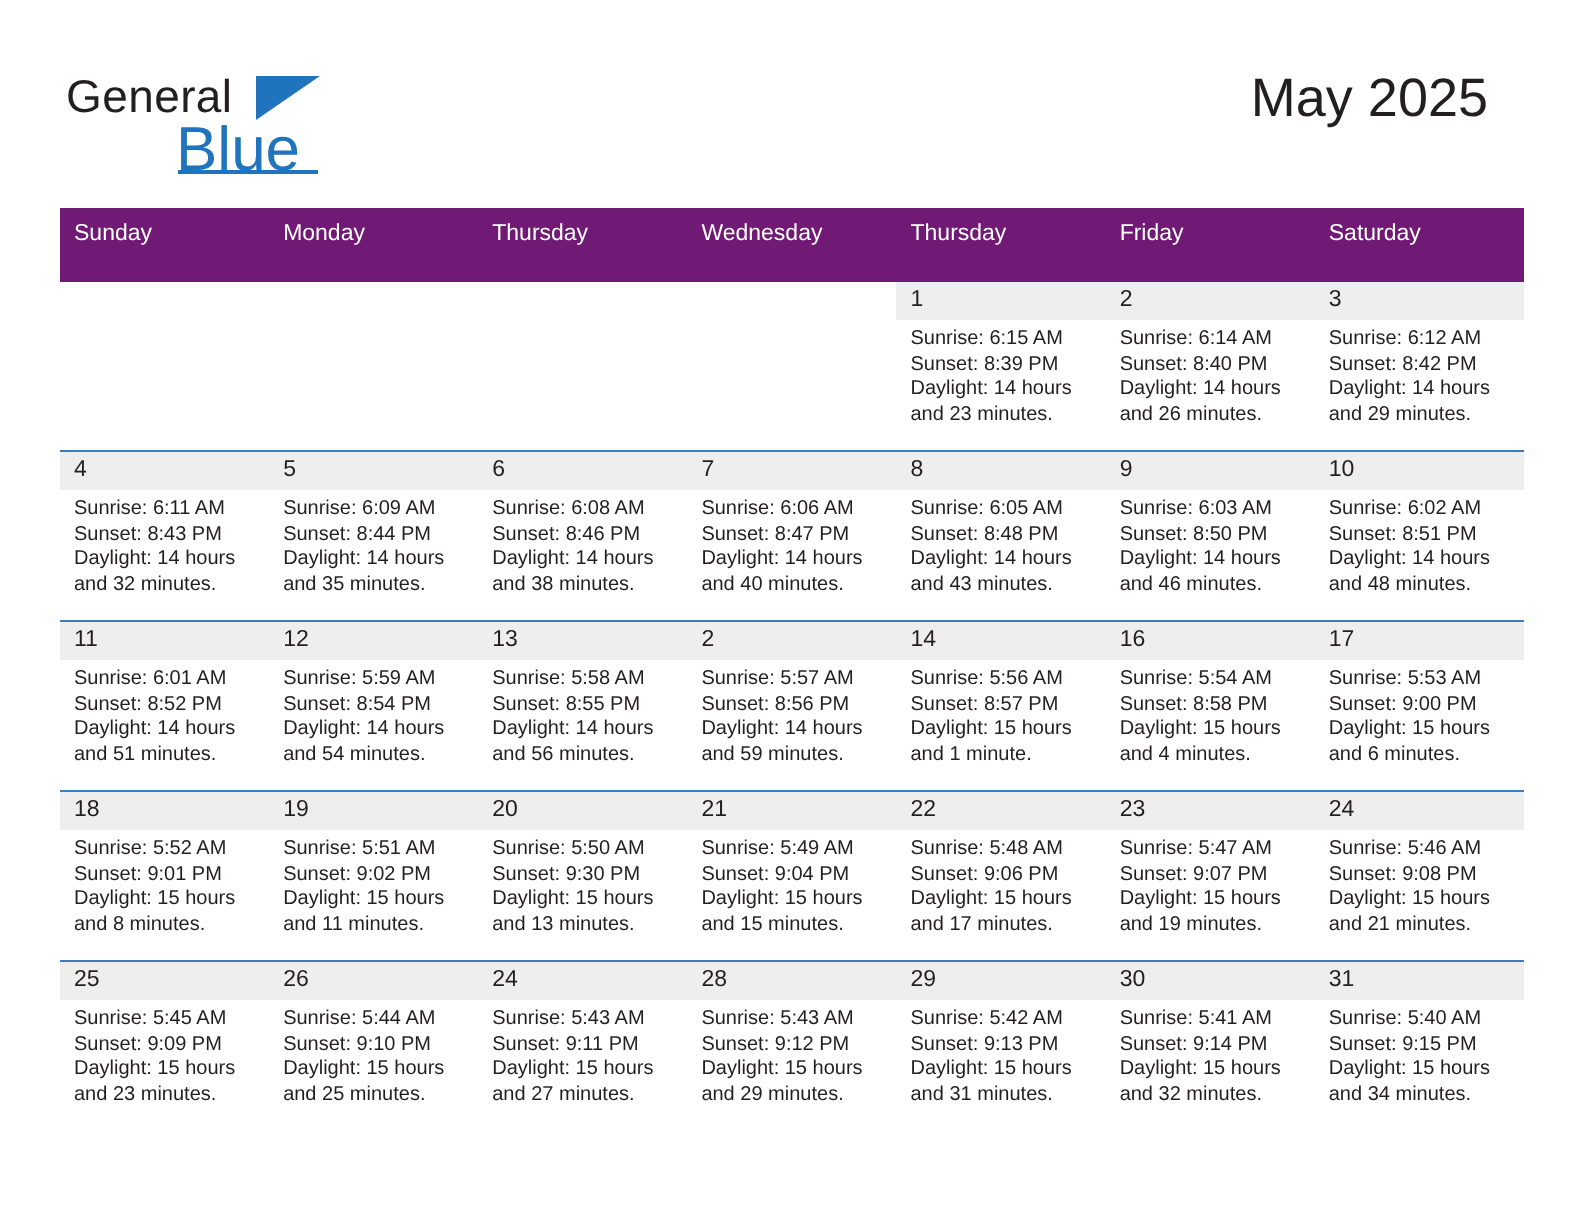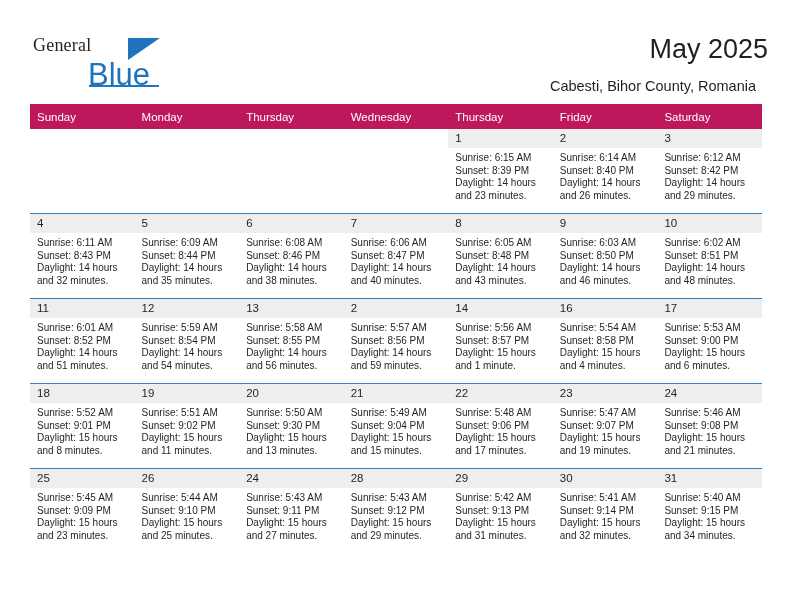--- a/index.html
+++ b/index.html
@@ -33,24 +33,24 @@
     position: absolute;
     left: 33px;
     top: 35px;
     width: 180px;
     height: 52px;
   }
   .logo-general {
     position: absolute;
     left: 0;
     top: 0;
-    font-size: 18px;
+    font-size: 23px;
     letter-spacing: 0.2px;
     color: #231f20;
-    font-family: Liberation Serif, serif;
+    font-family: Liberation Sans, sans-serif;
   }
   .logo-blue {
     position: absolute;
     left: 55px;
     top: 22px;
     font-size: 31px;
     color: #1f74bd;
     font-family: "Liberation Sans", sans-serif;
   }
   .logo-triangle {
@@ -66,21 +66,21 @@
     position: absolute;
     left: 56px;
     top: 50px;
     width: 70px;
     height: 2px;
     background: #1f74bd;
   }
 
   .title {
     position: absolute;
-    right: 24px;
+    right: 48px;
     top: 34px;
     font-size: 27px;
     color: #231f20;
     text-align: left;
     white-space: nowrap;
   }
   .subtitle {
     position: absolute;
     right: 36px;
     top: 78px;
@@ -93,26 +93,26 @@
   
   .calendar {
     position: absolute;
     left: 30px;
     top: 104px;
     width: 732px;
     border-collapse: collapse;
     table-layout: fixed;
   }
   .calendar th {
-    background: #be185d;
+    background: #701a75;
     color: #ffffff;
     font-size: 11.5px;
     font-weight: normal;
     text-align: left;
-    padding: 5px 0 5px 7px;
+    padding: 5px 0 17px 7px;
     height: 15px;
     border: none;
   }
   .calendar td {
     vertical-align: top;
     padding: 0;
     border: none;
     border-top: 1px solid #3b7ebf;
     height: 84px;
     width: 104.57px;
@@ -152,21 +152,20 @@
 <div class="page">
 
   <div class="header">
     <div class="logo">
       <span class="logo-general">General</span>
       <span class="logo-triangle"></span>
       <span class="logo-underline"></span>
       <span class="logo-blue">Blue</span>
     </div>
     <div class="title">May 2025</div>
-    <div class="subtitle">Cabesti, Bihor County, Romania</div>
   </div>
 
   <table class="calendar">
     <thead>
       <tr>
         <th>Sunday</th>
         <th>Monday</th>
         <th>Thursday</th>
         <th>Wednesday</th>
         <th>Thursday</th>

